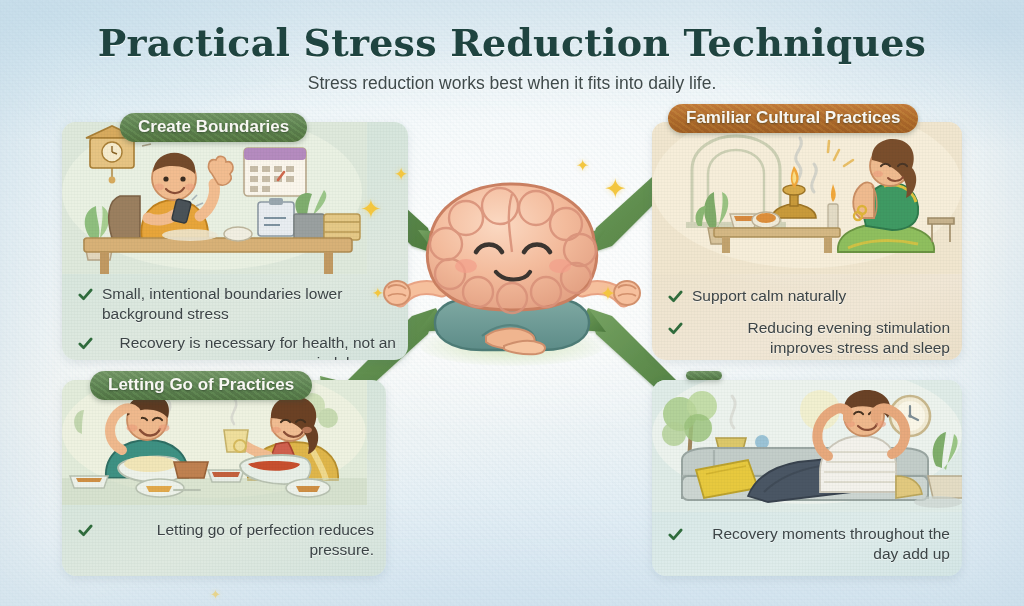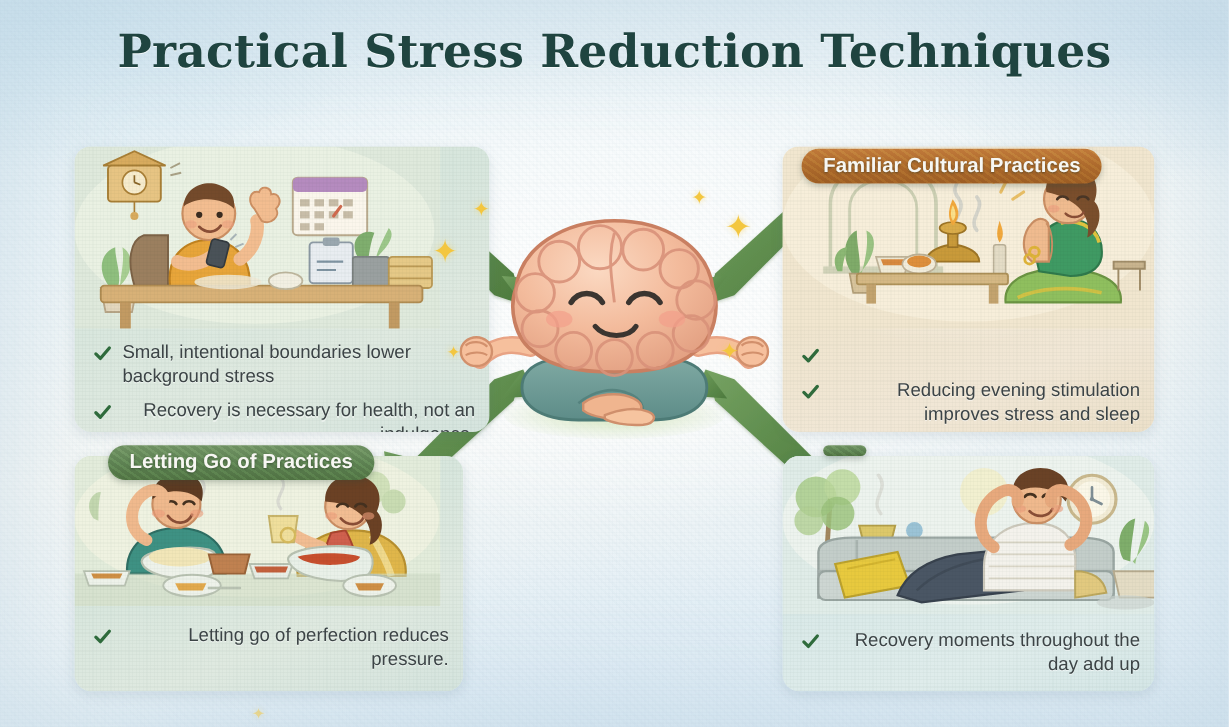--- a/index.html
+++ b/index.html
@@ -103,20 +103,21 @@
   .spark{position:absolute;color:#f3c63f;line-height:1;z-index:6;
          text-shadow:0 0 5px rgba(245,205,80,.55);}
 </style>
 </head>
 <body>
 
 <div id="stage">
 
   <div class="hdr">
     <h1 class="title">Practical Stress Reduction Techniques</h1>
+    <p class="subtitle">Stress reduction works best when it fits into daily life.</p>
   </div>
 
   <div id="arrows">
     <svg width="424" height="300" viewBox="0 0 424 300">
       <defs>
         <linearGradient id="ag" x1="0" y1="0" x2="1" y2="1">
           <stop offset="0%" stop-color="#76a262"></stop>
           <stop offset="50%" stop-color="#5f8d4e"></stop>
           <stop offset="100%" stop-color="#4d7a3e"></stop>
         </linearGradient>
@@ -341,20 +342,24 @@
       <div class="bullet">
         <span class="chk">
             <svg viewBox="0 0 16 16">
               <path d="M2 8.5 L6 12.5 L14 3.2" fill="none" stroke="currentColor" stroke-width="2.9" stroke-linecap="round" stroke-linejoin="round"></path>
             </svg>
           </span>
         <span class="btxt">Recovery is necessary for health, not an indulgence.</span>
       </div>
     </div>
   </div>
+  <div class="pill green" style="left:120px;top:113px;">
+    <span>Create Boundaries</span>
+    <span class="ptex"></span>
+  </div>
 
   <div class="card c-tan" style="left:652px;top:122px;width:310px;height:238px;">
     <div class="cbg"></div>
     <div class="art" style="height:152px;">
       <svg width="310" height="152" viewBox="0 0 310 152">
         <rect width="310" height="152" fill="#f1e6cf"></rect>
         <ellipse cx="155" cy="64" rx="155" ry="82" fill="#f9f0dc" opacity=".8"></ellipse>
 
         <g opacity=".45">
           <path d="M40 104 L40 48 C40 26 62 14 84 14 C106 14 128 26 128 48 L128 104 Z" fill="none" stroke="#9aab86" stroke-width="3"></path>
@@ -428,32 +433,33 @@
       </svg>
     </div>
     <div class="ctex"></div>
     <div class="bullets" style="top:164px;">
       <div class="bullet">
         <span class="chk">
             <svg viewBox="0 0 16 16">
               <path d="M2 8.5 L6 12.5 L14 3.2" fill="none" stroke="currentColor" stroke-width="2.9" stroke-linecap="round" stroke-linejoin="round"></path>
             </svg>
           </span>
+        <span class="btxt">Support calm naturally</span>
       </div>
       <div class="bullet" style="margin-top:12px;">
         <span class="chk">
             <svg viewBox="0 0 16 16">
               <path d="M2 8.5 L6 12.5 L14 3.2" fill="none" stroke="currentColor" stroke-width="2.9" stroke-linecap="round" stroke-linejoin="round"></path>
             </svg>
           </span>
         <span class="btxt">Reducing evening stimulation improves stress and sleep</span>
       </div>
     </div>
   </div>
-  <div class="pill orange" style="left:668px;top:124px;">
+  <div class="pill orange" style="left:668px;top:104px;">
     <span>Familiar Cultural Practices</span>
     <span class="ptex"></span>
   </div>
 
   <div class="card c-green" style="left:62px;top:380px;width:305px;height:196px;padding-left:19px;">
     <div class="cbg"></div>
     <div class="art" style="height:125px;">
       <svg width="305" height="125" viewBox="0 0 305 125">
         <rect width="305" height="125" fill="#e3ecdb"></rect>
         <ellipse cx="152" cy="52" rx="152" ry="66" fill="#f1f3e2" opacity=".85"></ellipse>

